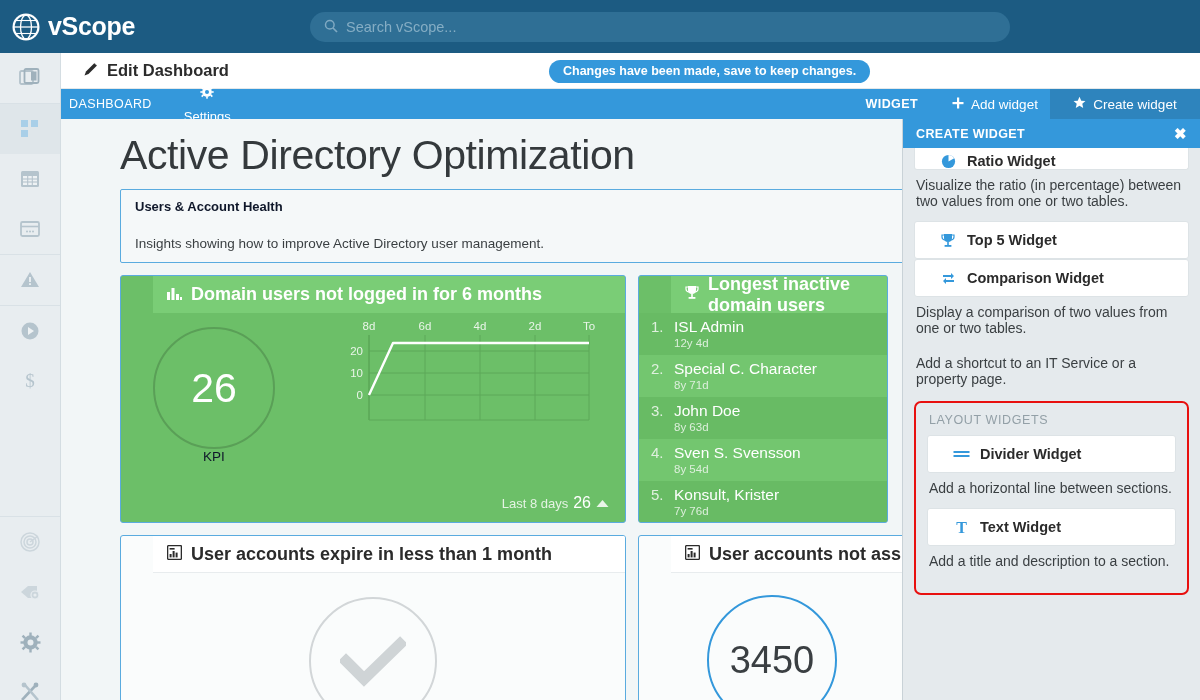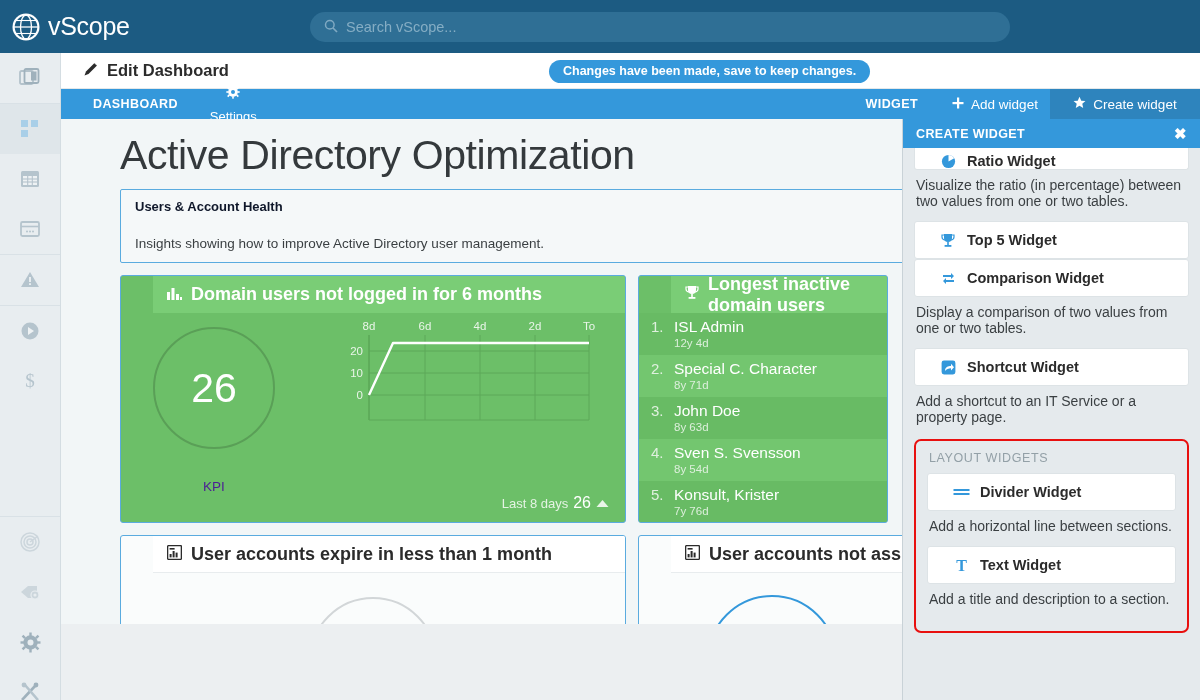--- a/index.html
+++ b/index.html
@@ -13,21 +13,21 @@
 
   
   .topbar {
     position: absolute; top: 0; left: 0; width: 1200px; height: 53px;
     background: #1c5b82;
     display: flex; align-items: center;
   }
   .brand { display: flex; align-items: center; gap: 7px; padding-left: 11px; width: 310px; }
   .brand-logo { width: 30px; height: 30px; position: relative; }
   .brand-logo svg { display:block; }
-  .brand-text { color: #ffffff; font-size: 25px; font-weight: normal; letter-spacing: -.3px; }
+  .brand-text { color: #ffffff; font-size: 25px; font-weight: bold; letter-spacing: -.3px; }
   .searchwrap { flex: 0 0 auto; width: 700px; }
   .searchbox {
     height: 30px; border-radius: 15px; background: #2f6f95;
     display: flex; align-items: center; gap: 8px; padding: 0 14px;
   }
   .searchbox .sicon { color: #7aa6c0; font-size: 14px; line-height: 1; }
   .searchbox .splaceholder { color: #85adc4; font-size: 14.5px; }
 
   
   .rail {
@@ -60,43 +60,43 @@
     padding: 4px 14px 5px 14px; white-space: nowrap;
   }
 
   
   .tabbar {
     position: absolute; top: 89px; left: 61px; width: 1139px; height: 30px;
     background: #3498db; display: flex; align-items: center;
   }
   .tab-left { display: flex; align-items: center; height: 30px; }
   .tab-dashboard {
-    color: #ffffff; font-size: 12.5px; font-weight: bold; letter-spacing: .4px;
-    padding: 0 18px 0 32px;
+    color: #ffffff; font-size: 12.5px; font-weight: normal; letter-spacing: .4px;
+    padding: 0 18px 0 8px;
   }
   .tab-settings {
     color: #ffffff; font-size: 13px; display: flex; align-items: center; gap: 7px;
     padding: 0 14px;
     flex-direction: column;
   }
   .tab-right { margin-left: auto; display: flex; align-items: stretch; height: 30px; }
   .widget-word {
     color: #ffffff; font-size: 12.5px; font-weight: bold; letter-spacing: .4px;
     display: flex; align-items: center; padding: 0 22px 0 0;
   }
   .tab-btn {
     display: flex; align-items: center; justify-content: center; gap: 7px;
     color: #ffffff; font-size: 13.5px; width: 108px; height: 30px;
   }
   .tab-add { width: 110px; }
   .tab-create { background: #2e84bd; width: 150px; }
 
   
   .canvas {
-    position: absolute; top: 119px; left: 61px; width: 1139px; height: 505px;
+    position: absolute; top: 119px; left: 61px; width: 1139px; height: 581px;
     background: #f2f6f7; overflow: hidden;
   }
   .dash-title {
     font-size: 41px; font-weight: normal; color: #34393c;
     padding: 13px 0 10px 59px; letter-spacing: -.4px;
   }
   .grid { padding: 0 38px 0 59px; }
 
   
   .section-widget {
@@ -124,21 +124,21 @@
 
   
   .kpi-w { width: 506px; height: 248px; }
   .kpi-body { display: flex; height: 209px; position: relative; }
   .kpi-left { width: 186px; display:flex; flex-direction:column; align-items:center; padding-top:14px; }
   .kpi-circle {
     width: 122px; height: 122px; border-radius: 50%;
     border: 2px solid #5a9f57; display: flex; align-items: center; justify-content: center;
   }
   .kpi-value { font-size: 41px; color: #ffffff; font-weight: 300; }
-  .kpi-label { margin-top: 30px; font-size: 13.5px; color: #4c1d95; }
+  .kpi-label { font-size: 13.5px; color: #0f172a; }
   .kpi-right { flex: 1; position: relative; padding-right: 16px; }
   .kpi-foot {
     position: absolute; right: 16px; bottom: 10px;
     font-size: 13px; color: #e4f3e3; display: flex; align-items: center; gap: 5px;
   }
   .kpi-foot b { font-size: 16px; font-weight: normal; color: #ffffff; }
   .kpi-chart { position: relative; width: 294px; height: 160px; margin-top: 6px; }
 
   
   .top5-w { width: 250px; height: 248px; }
@@ -621,29 +621,20 @@
         <div class="wcard">
           <span class="wicon">
             <svg width="15" height="15" viewBox="0 0 15 15">
               <path d="M2 4 h8 v-2 l3 3 l-3 3 v-2 h-8 Z" fill="#3498db"></path>
               <path d="M13 11 h-8 v2 l-3 -3 l3 -3 v2 h8 Z" fill="#3498db"></path>
             </svg>
           </span>
           <span>Comparison Widget</span>
         </div>
         <div class="wdesc">Display a comparison of two values from one or two tables.</div>
-        <div class="wcard">
-          <span class="wicon">
-            <svg width="15" height="15" viewBox="0 0 15 15">
-              <rect x="0.6" y="0.6" width="13.8" height="13.8" rx="2.4" fill="#3498db"></rect>
-              <path d="M4 11 c0 -4 3 -5 6 -5 v-2.2 l3 3.4 l-3 3.4 v-2.4 c-2.4 0 -4.6 1 -6 2.8 Z" fill="#ffffff"></path>
-            </svg>
-          </span>
-          <span>Shortcut Widget</span>
-        </div>
         <div class="wdesc">Add a shortcut to an IT Service or a property page.</div>
         <div class="layout-box" style="border-color: rgb(232, 16, 15);">
           <div class="layout-label">LAYOUT WIDGETS</div>
           <div class="wcard">
             <span class="wicon">
               <svg width="17" height="12" viewBox="0 0 17 12">
                 <rect x="0.5" y="3" width="16" height="2" fill="#3498db"></rect>
                 <rect x="0.5" y="7" width="16" height="2" fill="#3498db"></rect>
               </svg>
             </span>

